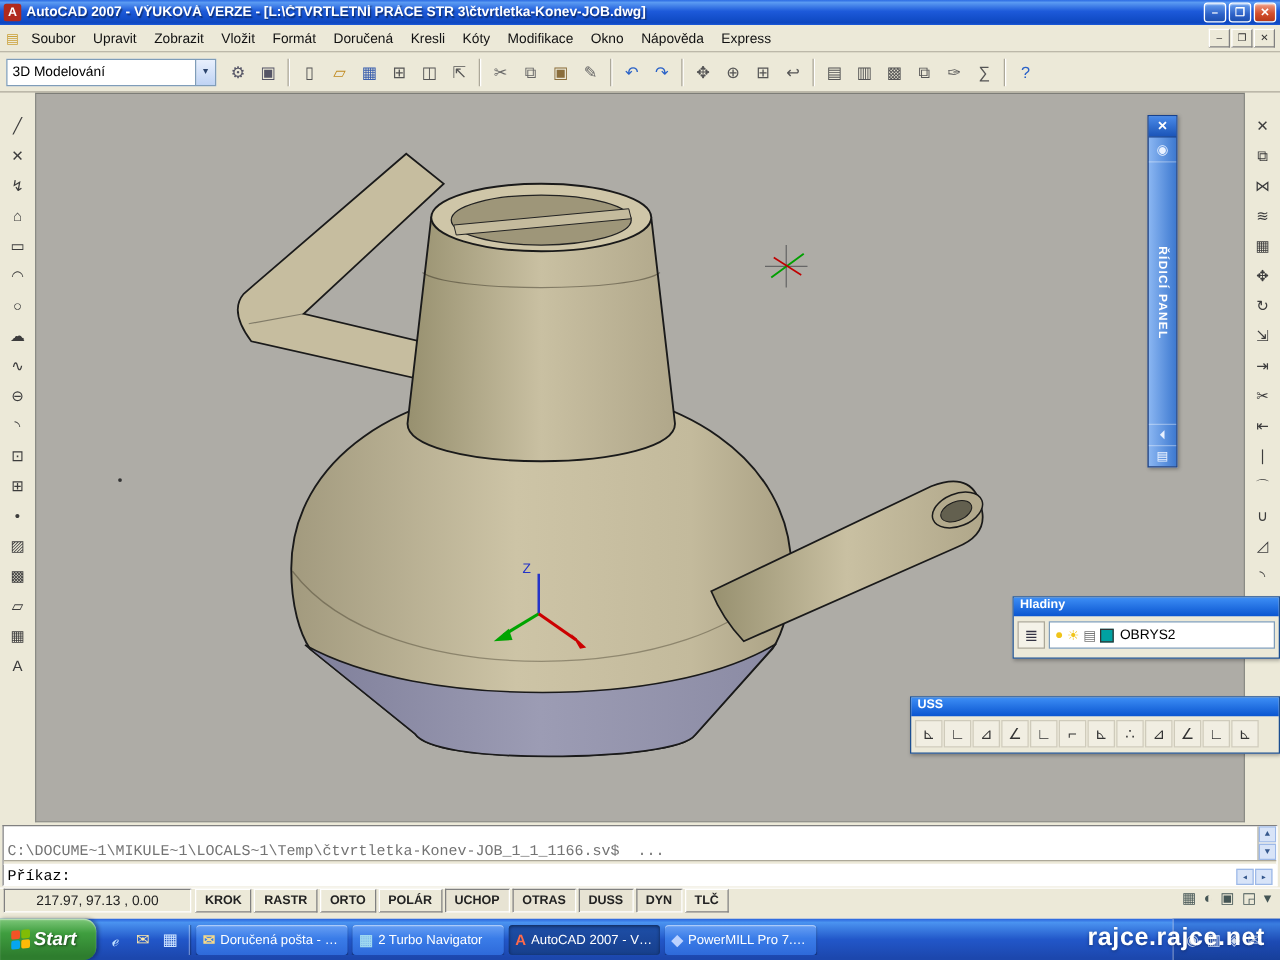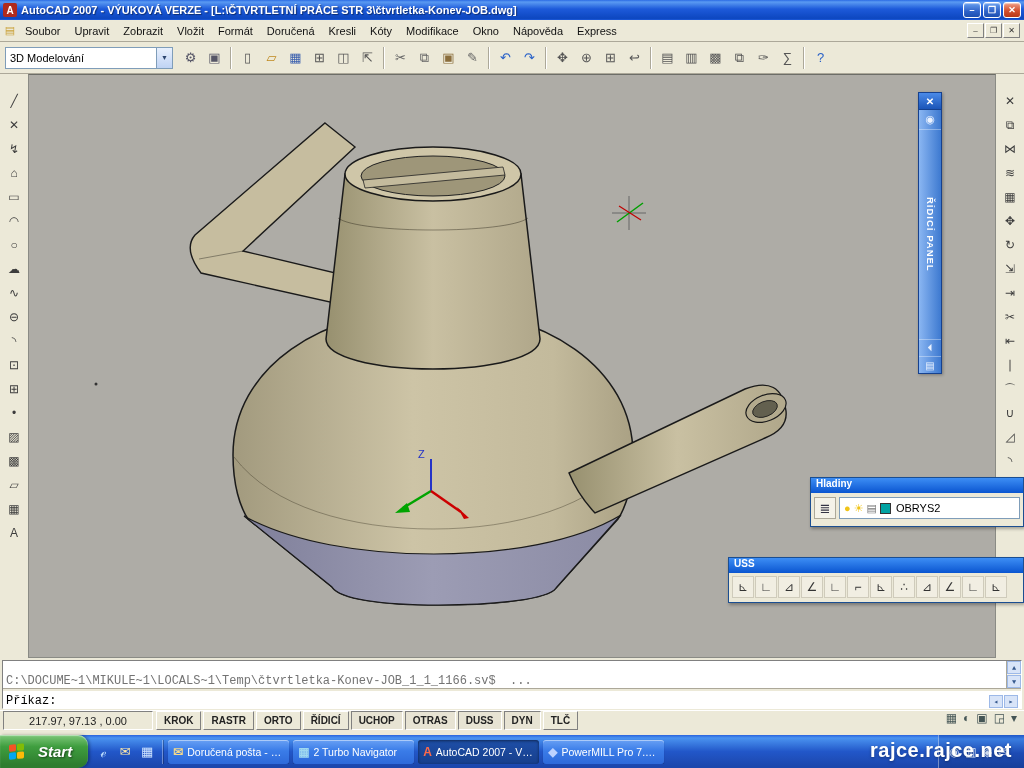--- a/index.html
+++ b/index.html
@@ -66,21 +66,21 @@
 
 #statusbar{position:absolute;left:0;top:710px;width:1024px;height:25px;background:#ece9d8;border-top:1px solid #fff;display:flex;align-items:flex-start;padding:0 3px;gap:3px}
 .coords{width:150px;height:19px;font-size:11px;display:flex;align-items:center;justify-content:center;border:1px solid #808080;border-bottom-color:#fff;border-right-color:#fff;color:#222}
 #status-toggles{display:flex;gap:2px}
 .stbtn{height:19px;padding:4px 7px;font-size:10px;font-weight:bold;color:#222;display:flex;align-items:center;background:#ece9d8;border:1px solid #fff;border-bottom-color:#808080;border-right-color:#808080}
 .stbtn.pressed{background:#e7e3d3;border:1px solid #808080;border-bottom-color:#fff;border-right-color:#fff}
 .st-right{margin-left:auto;display:flex;align-items:center;gap:6px;padding-right:4px}
 .st-ico{font-size:12px;color:#455}
 
 #taskbar{position:absolute;left:0;top:735px;width:1024px;height:33px;background:linear-gradient(180deg,#2a63dd 0%,#4a93f0 9%,#2257c9 50%,#1c47ad 95%);display:flex;align-items:center;z-index:15}
-#start{height:33px;display:flex;align-items:center;gap:13px;padding:0 16px 0 9px;background:linear-gradient(180deg,#7ec87a 0%,#3f9e3f 35%,#2e7d2e 90%);border-radius:0 10px 10px 0;color:#fff;font-weight:bold;font-style:italic;font-size:15px;text-shadow:1px 1px 2px rgba(0,0,0,.5);box-shadow:inset 0 1px 1px rgba(255,255,255,.5),2px 0 3px rgba(0,0,0,.3)}
+#start{height:33px;display:flex;align-items:center;gap:2px;padding:0 16px 0 9px;background:linear-gradient(180deg,#7ec87a 0%,#3f9e3f 35%,#2e7d2e 90%);border-radius:0 10px 10px 0;color:#fff;font-weight:bold;font-style:italic;font-size:15px;text-shadow:1px 1px 2px rgba(0,0,0,.5);box-shadow:inset 0 1px 1px rgba(255,255,255,.5),2px 0 3px rgba(0,0,0,.3)}
 .flag{width:16px;height:16px;display:grid;grid-template-columns:7px 7px;grid-template-rows:7px 7px;gap:1px;transform:skewY(-6deg)}
 .flag span{border-radius:1.5px}
 .flag span:nth-child(1){background:#f35325}.flag span:nth-child(2){background:#81bc06}
 .flag span:nth-child(3){background:#05a6f0}.flag span:nth-child(4){background:#ffba08}
 #quicklaunch{display:flex;align-items:center;gap:4px;padding:0 6px;height:100%}
 .ql-ico{width:18px;height:18px;display:flex;align-items:center;justify-content:center;font-size:13px;color:#dce9ff}
 .tb-div{width:1px;height:24px;background:rgba(255,255,255,.35);box-shadow:1px 0 0 rgba(0,0,0,.25)}
 #taskbar-tasks{display:flex;gap:4px;padding:0 5px;flex:1;overflow:hidden}
 .taskbtn{width:121px;min-width:121px;height:24px;border-radius:3px;background:linear-gradient(180deg,#68a0f4,#3a7ce8 45%,#2e6ada);box-shadow:inset 0 1px 0 rgba(255,255,255,.45),0 1px 1px rgba(0,0,0,.3);display:flex;align-items:center;gap:4px;padding:0 5px;color:#fff;font-size:10.5px;white-space:nowrap}
 .taskbtn.active{background:linear-gradient(180deg,#1e4fa8,#173f8c);box-shadow:inset 0 1px 3px rgba(0,0,0,.5)}
@@ -335,21 +335,21 @@
     </div>
   </div>
 </div>
 
 <div id="statusbar">
   <div class="coords">217.97, 97.13 , 0.00</div>
   <div id="status-toggles">
       <div class="stbtn">KROK</div>
       <div class="stbtn">RASTR</div>
       <div class="stbtn">ORTO</div>
-      <div class="stbtn">ŘÍDICÍ</div>
+      <div class="stbtn">POLÁR</div>
       <div class="stbtn pressed">UCHOP</div>
       <div class="stbtn pressed">OTRAS</div>
       <div class="stbtn pressed">DUSS</div>
       <div class="stbtn pressed">DYN</div>
       <div class="stbtn">TLČ</div>
     </div>
   <div class="st-right">
       <span class="st-ico">▦</span>
       <span class="st-ico">◐</span>
       <span class="st-ico">▣</span>

